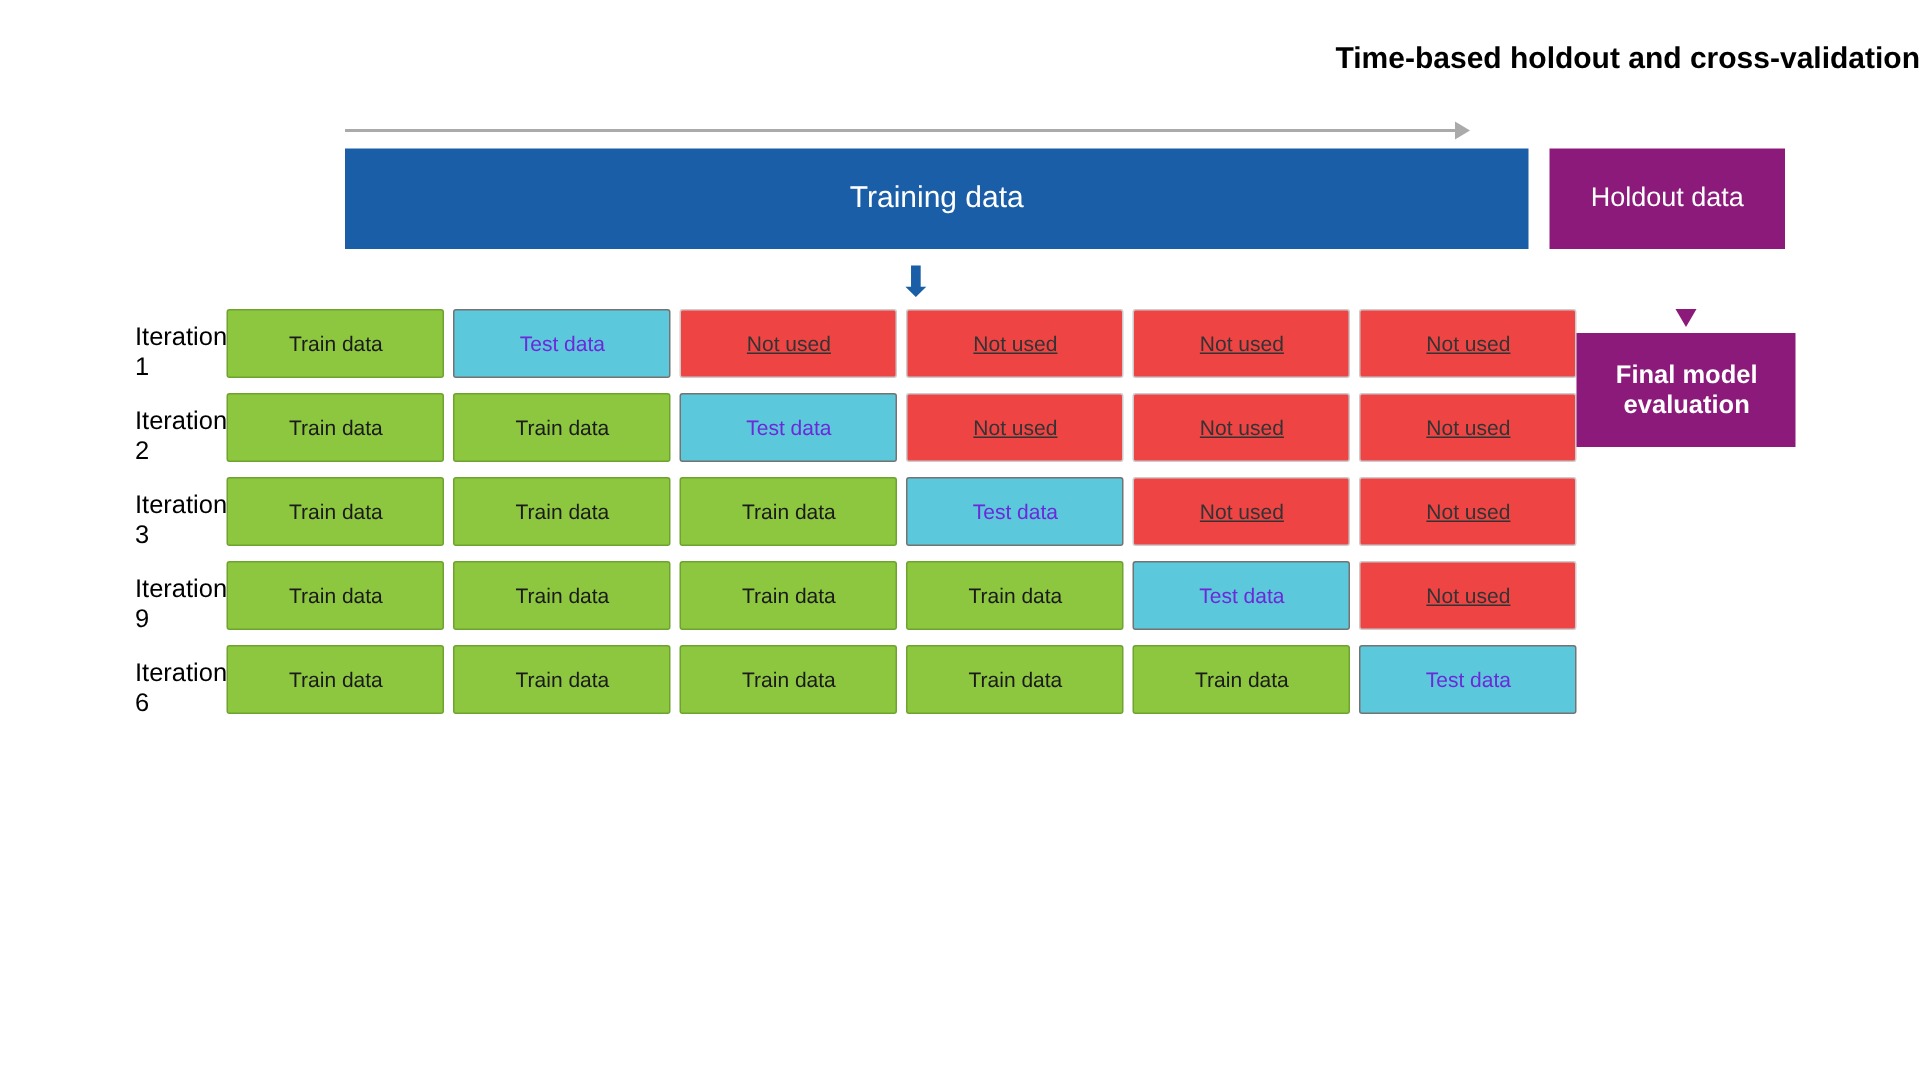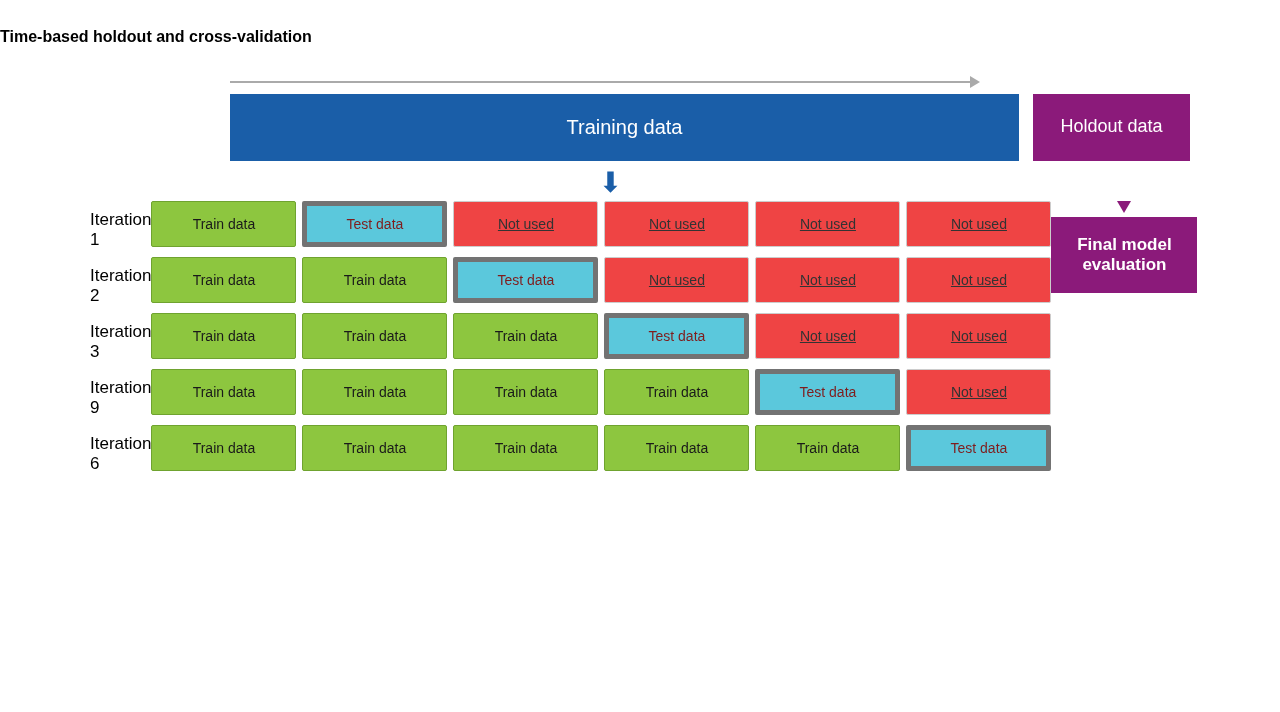--- a/index.html
+++ b/index.html
@@ -6,22 +6,22 @@
     body {
       width: 1280px;
       height: 712px;
       background: #ffffff;
       font-family: Arial, sans-serif;
       overflow: hidden;
       position: relative;
     }
 
     .page-title {
-      text-align: left;
-      font-size: 16px;
+      text-align: right;
+      font-size: 20px;
       font-weight: bold;
       padding-top: 28px;
       padding-bottom: 10px;
       color: #000;
     }
 
     .diagram-container {
       position: relative;
       margin: 0 auto;
       width: 1100px;
@@ -163,22 +163,22 @@
       border-radius: 2px;
       flex-shrink: 0;
     }
     .cell-train {
       background: #8dc63f;
       color: #1a1a1a;
       border: 1px solid #6fa32f;
     }
     .cell-test {
       background: #5bc8dc;
-      color: #7f1d1d;
-      border: 5px solid #737373;
+      color: #6d28d9;
+      border: 1px solid #737373;
     }
     .cell-unused {
       background: #ef4444;
       color: #333;
       border: 1px solid #ccc;
       text-decoration: underline;
     }
 
     
     .right-side {

